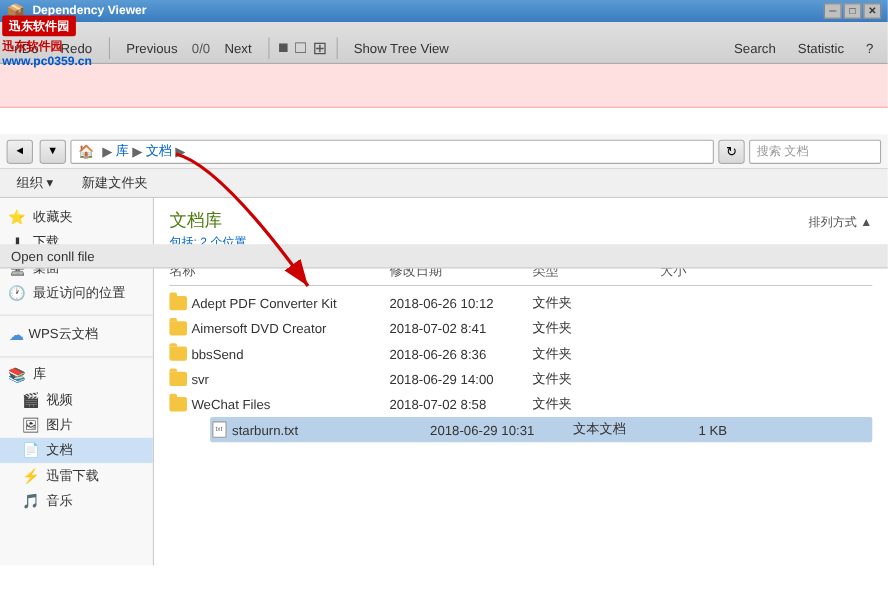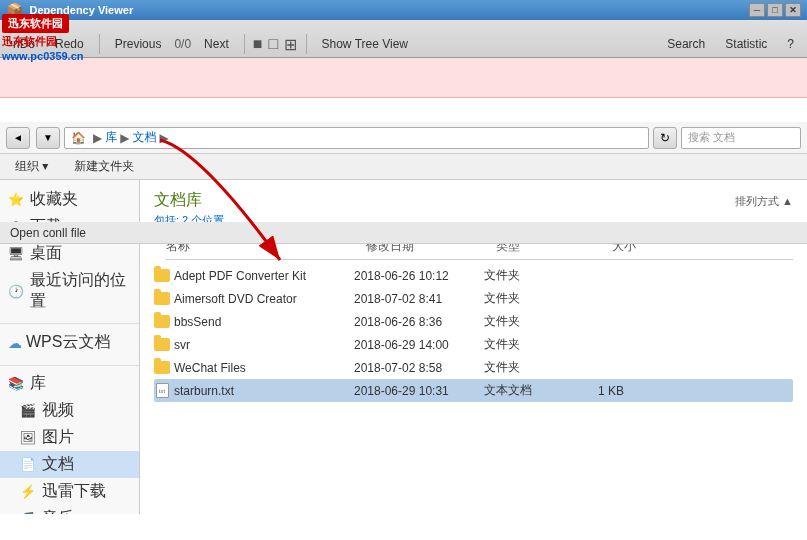--- a/index.html
+++ b/index.html
@@ -220,21 +220,21 @@
       color: #333;
       gap: 6px;
     }
     .sidebar-item.active { background: #cce0f5; }
     .sidebar-icon {
       width: 16px; height: 16px;
       display: flex; align-items: center; justify-content: center;
       font-size: 13px;
       flex-shrink: 0;
     }
-    .sidebar-label { font-size: 16px; }
+    .sidebar-label { font-size: 12px; }
     .sidebar-group-header {
       display: flex;
       align-items: center;
       padding: 4px 8px;
       cursor: pointer;
       font-size: 12px;
       color: #333;
       gap: 4px;
       font-weight: normal;
     }
@@ -269,38 +269,37 @@
     }
 
     
     #col-headers {
       display: flex;
       border-bottom: 1px solid #ccc;
       padding: 4px 0;
       margin-bottom: 4px;
       font-size: 12px;
       color: #555;
-      margin-left: 12px;
     }
     .col-name { flex: 0 0 200px; }
     .col-date { flex: 0 0 130px; }
     .col-type { flex: 0 0 80px; }
     .col-size { flex: 0 0 60px; text-align: right; }
 
     
     .file-row {
       display: flex;
       align-items: center;
       padding: 3px 0;
       font-size: 12px;
       color: #333;
       cursor: pointer;
       border-radius: 2px;
     }
-    .file-row.selected { background: #b8d0e8; }
+    .file-row.selected { background: #b8d0e8; margin-left: 37px; }
     .file-icon {
       width: 16px; height: 16px;
       margin-right: 4px;
       display: flex; align-items: center; justify-content: center;
     }
     .folder-icon-img {
       width: 16px; height: 13px;
       background: #f5c542;
       border-radius: 0 2px 2px 2px;
       position: relative;

